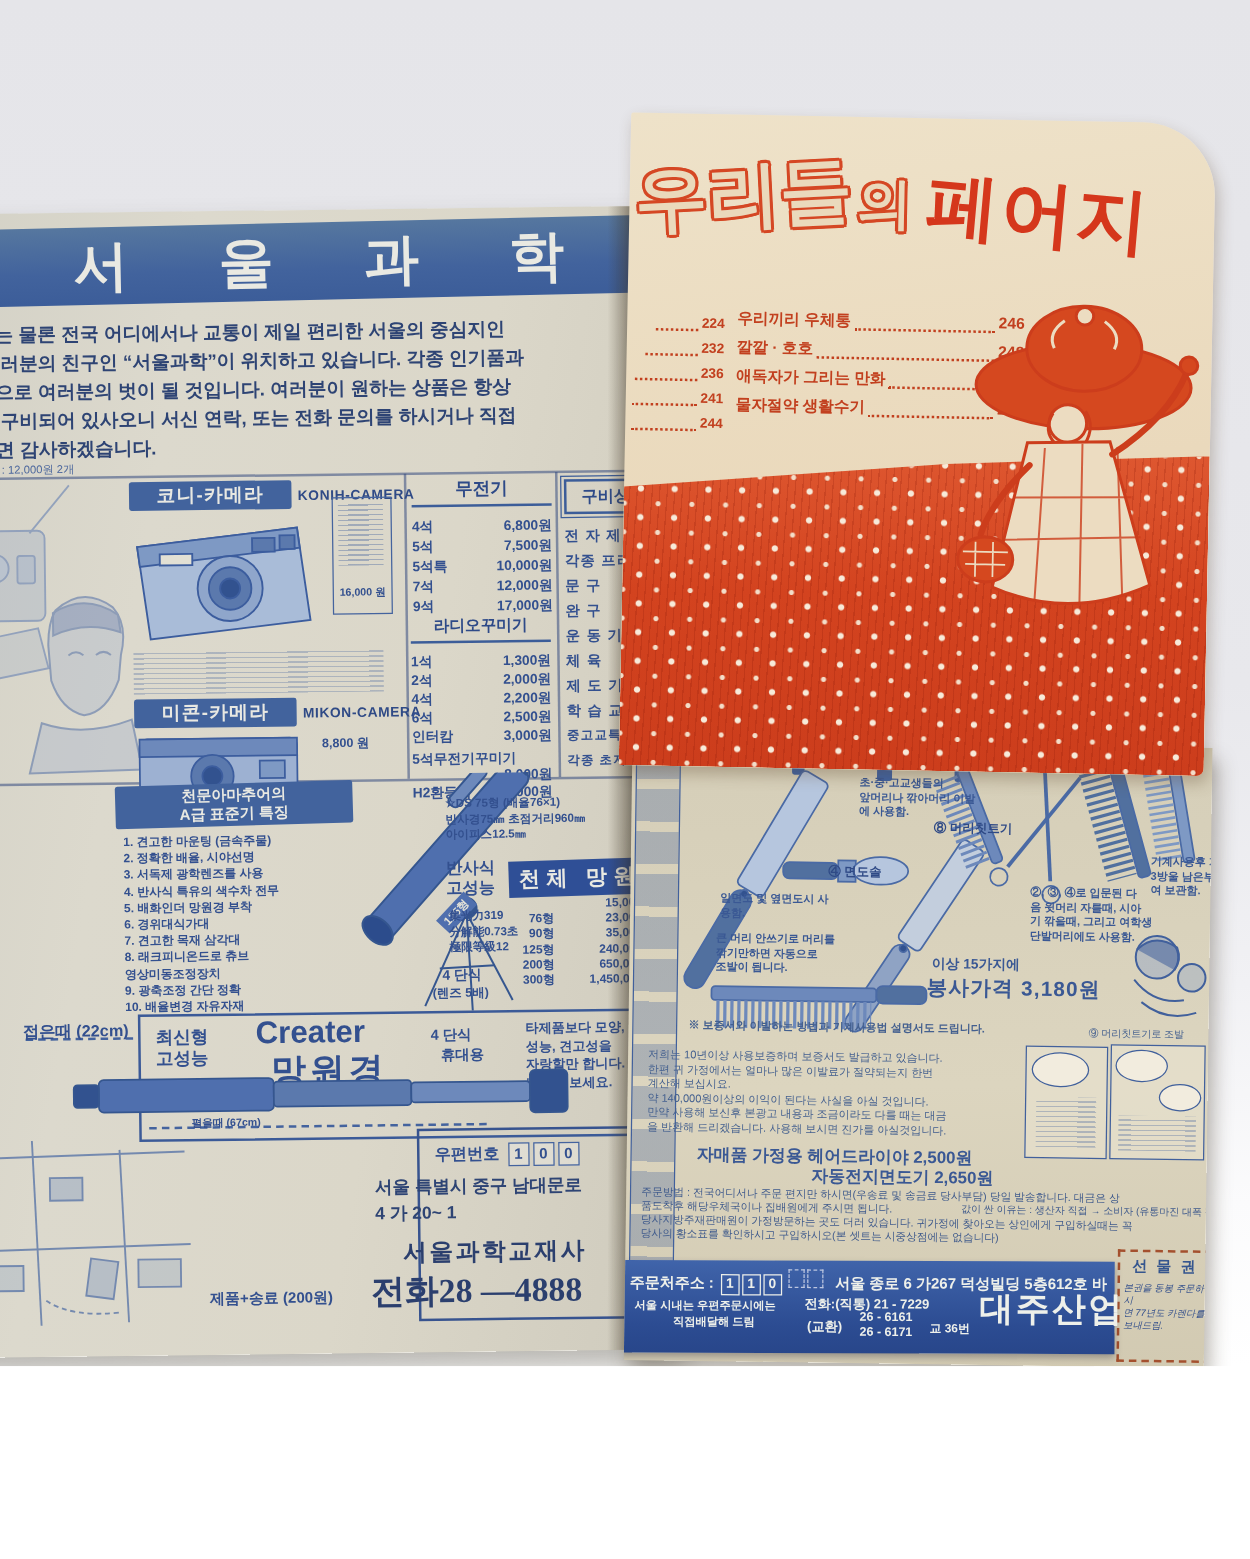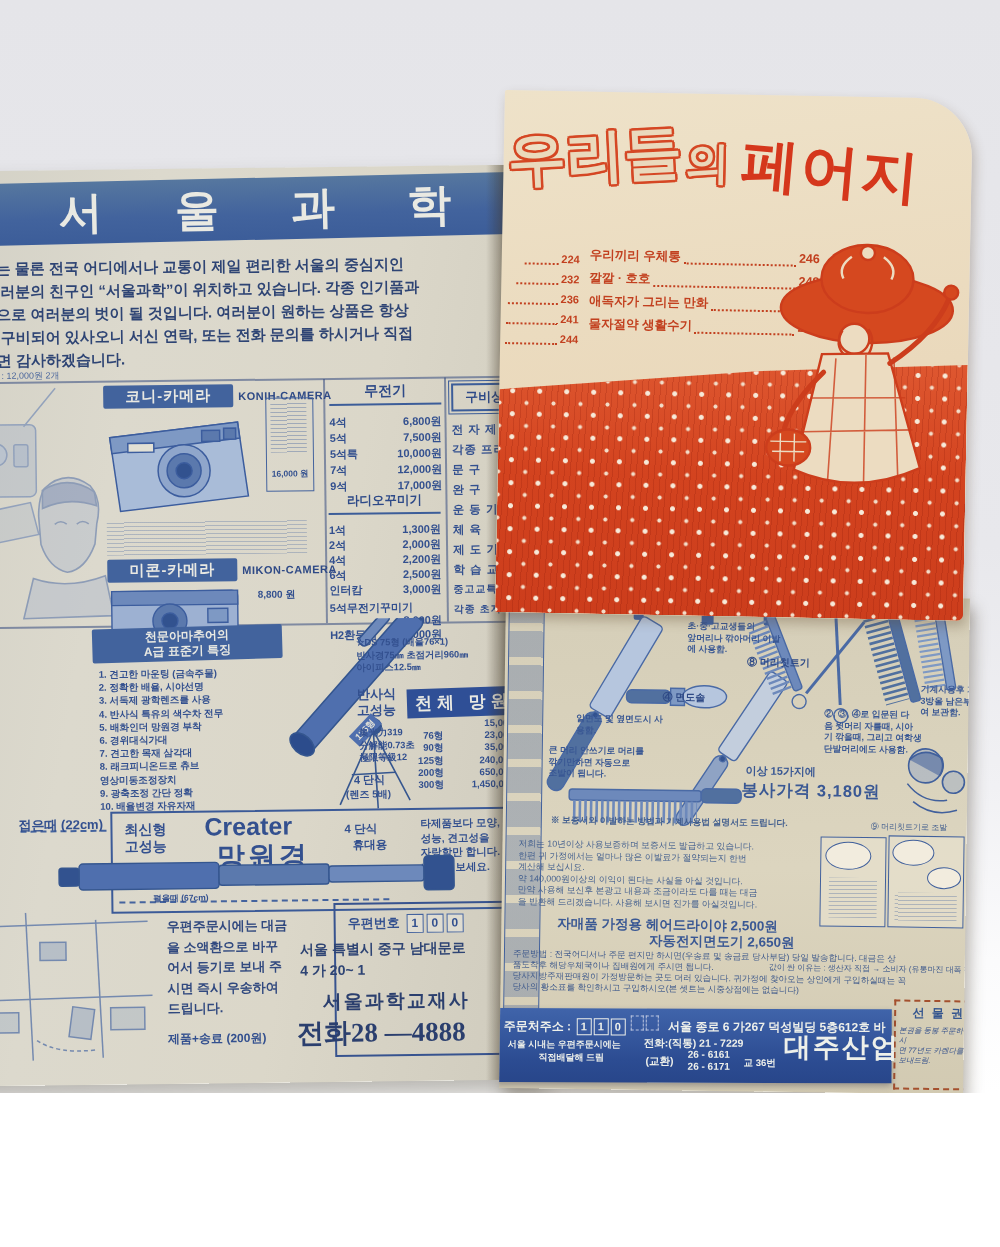--- a/index.html
+++ b/index.html
@@ -360,27 +360,20 @@
         <line x1="120" y1="8" x2="126" y2="146"></line>
         <line x1="4" y1="88" x2="176" y2="84"></line>
         <rect x="64" y="30" width="26" height="18" fill="rgba(120,145,190,.45)"></rect>
         <rect x="94" y="96" width="22" height="30" fill="rgba(120,145,190,.45)" transform="rotate(8 105 111)"></rect>
         <rect x="12" y="100" width="30" height="20" fill="rgba(120,145,190,.3)"></rect>
         <rect x="134" y="96" width="34" height="22" fill="rgba(120,145,190,.3)"></rect>
         <path d="M60,128 q20,14 60,10" stroke-dasharray="4 3"></path>
       </g>
     </svg>
 
-    <div class="abs" style="left:205px;top:748px;font-size:13px;font-weight:bold;color:#31497f;line-height:20.5px;">
-      <div>우편주문시에는 대금</div>
-      <div>을 소액환으로 바꾸</div>
-      <div>어서 등기로 보내 주</div>
-      <div>시면 즉시 우송하여</div>
-      <div>드립니다.</div>
-    </div>
     <div class="abs ink" style="left:205px;top:862px;font-size:12px;font-weight:bold;">제품+송료 (200원)</div>
 
     <div class="abs addrbox" style="left:372px;top:736px;width:192px;height:150px;">
       <div class="abs" style="left:12px;top:10px;font-size:13px;font-weight:bold;color:#33508f;white-space:nowrap;">
         <span>우편번호</span>
         <span class="digitbox">1</span><span class="digitbox">0</span><span class="digitbox">0</span>
       </div>
       <div class="abs" style="left:-36px;top:36px;width:228px;font-size:14px;font-weight:bold;color:#2e4474;white-space:nowrap;">서울 특별시 중구 남대문로</div>
       <div class="abs" style="left:-36px;top:57px;font-size:14px;font-weight:bold;color:#2e4474;">4 가 20~ 1</div>
       <div class="abs" style="left:-14px;top:84px;font-size:19px;font-weight:bold;color:#2b3f6e;letter-spacing:2px;white-space:nowrap;">서울과학교재사</div>
@@ -539,21 +532,21 @@
       <div>초·중·고교생들의</div>
       <div>앞머리나 깎아머리 이발</div>
       <div>에 사용함.</div>
     </div>
     <div class="abs blabel" style="left:242px;top:60px;">⑧ 머리칫트기</div>
     <div class="abs blabel" style="left:158px;top:96px;">④ 면도솔</div>
     <div class="abs note" style="left:72px;top:120px;">
       <div>일면도 및 옆면도시 사</div>
       <div>용함.</div>
     </div>
-    <div class="abs note" style="left:45px;top:152px;">
+    <div class="abs note" style="left:69px;top:152px;">
       <div>큰 머리 안쓰기로 머리를</div>
       <div>깎기만하면 자동으로</div>
       <div>조발이 됩니다.</div>
     </div>
     <div class="abs note" style="left:320px;top:112px;">
       <div>②, ③, ④로 입문된 다</div>
       <div>음 윗머리 자를때, 시아</div>
       <div>기 깎을때, 그리고 여학생</div>
       <div>단발머리에도 사용함.</div>
     </div>
@@ -593,21 +586,21 @@
 
     <div class="abs" style="left:12px;top:356px;">
       <div class="orderline">주문방법 : 전국어디서나 주문 편지만 하시면(우송료 및 송금료 당사부담) 당일 발송합니다. 대금은 상</div>
       <div class="orderline">품도착후 해당우체국이나 집배원에게 주시면 됩니다.</div>
       <div class="orderline">당사지방주재판매원이 가정방문하는 곳도 더러 있습니다. 귀가정에 찾아오는 상인에게 구입하실때는 꼭</div>
       <div class="orderline">당사의 황소표를 확인하시고 구입하시오(본 셋트는 시중상점에는 없습니다)</div>
     </div>
     <div class="abs orderline" style="left:268px;top:366px;font-size:8px;">값이 싼 이유는 : 생산자 직접 → 소비자 (유통마진 대폭 절감)</div>
 
     <div class="abs giftbox" style="left:394px;top:402px;width:66px;height:80px;padding:3px;">
-      <div style="font-size:12px;font-weight:bold;letter-spacing:2px;text-align:right;color:#35568f;">선 물 권</div>
+      <div style="font-size:12px;font-weight:bold;letter-spacing:2px;text-align:center;color:#35568f;">선 물 권</div>
       <div style="font-size:7.5px;line-height:10px;margin-top:4px;font-style:italic;">
         <div>본권을 동봉 주문하시</div>
         <div>면 77년도 카렌다를</div>
         <div>보내드림.</div>
       </div>
     </div>
 
     <div class="abs barbar" style="left:-4px;top:414px;width:396px;height:74px;">
       <div class="abs" style="left:8px;top:7px;font-size:12px;font-weight:bold;white-space:nowrap;">
         <span>주문처주소 :</span>

